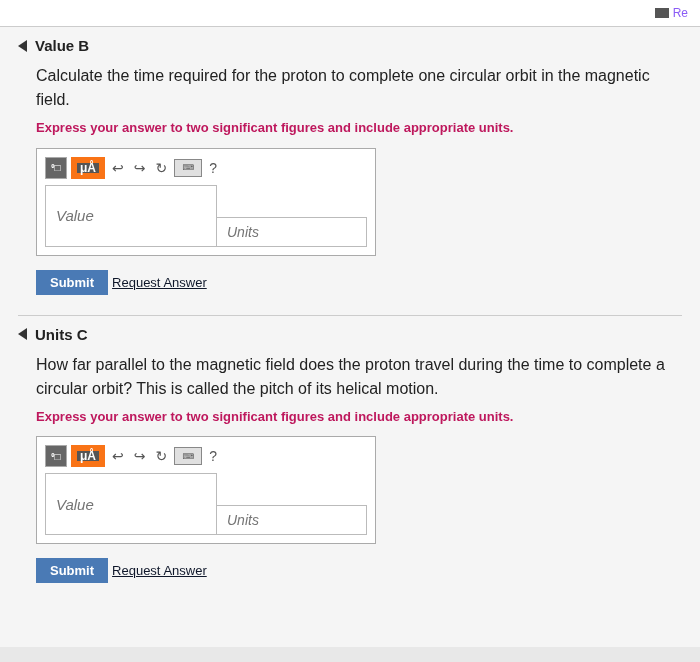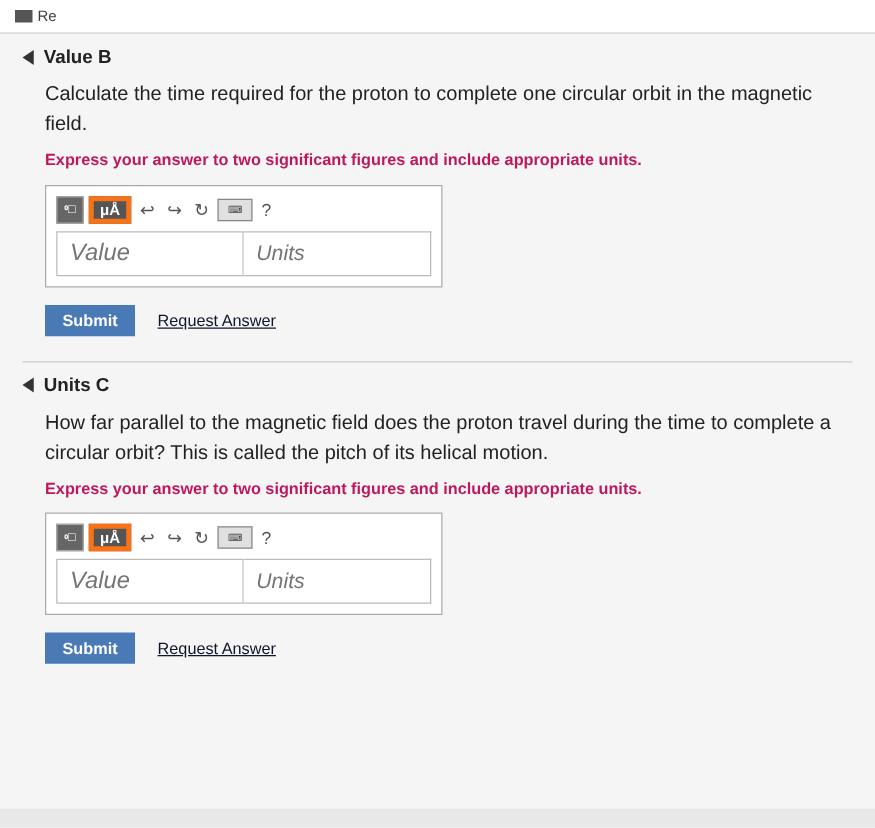--- a/index.html
+++ b/index.html
@@ -7,25 +7,26 @@
     body {
       font-family: Arial, sans-serif;
       background: #e8e8e8;
       width: 700px;
       min-height: 662px;
       overflow: hidden;
     }
 
     .top-bar {
       display: flex;
+      justify-content: flex-end;
       align-items: center;
       background: #fff;
       padding: 6px 12px;
       font-size: 12px;
-      color: #404040;
+      color: #8b5cf6;
       border-bottom: 1px solid #ccc;
     }
 
     .top-bar-icon {
       display: inline-block;
       width: 14px;
       height: 10px;
       background: #555;
       margin-right: 4px;
       vertical-align: middle;
@@ -122,21 +123,21 @@
       background: #555;
       color: #fff;
       font-size: 12px;
       font-weight: bold;
       width: 34px;
       height: 22px;
       display: inline-flex;
       align-items: center;
       justify-content: center;
       cursor: pointer;
-      border: 4px solid #f97316;
+      border: 6px solid #f97316;
     }
 
     .icon-arrow {
       font-size: 14px;
       color: #555;
       cursor: pointer;
       padding: 2px 3px;
     }
 
     .icon-refresh {
@@ -167,44 +168,45 @@
     }
 
     .input-row {
       display: flex;
       gap: 0;
     }
 
     .value-input {
       border: 1px solid #bbb;
       padding: 6px 10px;
-      font-size: 19px;
+      font-size: 15px;
       font-style: italic;
       color: #0f172a;
-      width: 150px;
+      width: 172px;
       background: #fff;
       outline: none;
     }
 
     .units-input {
       border: 1px solid #bbb;
       border-left: none;
       padding: 6px 10px;
-      font-size: 17px;
+      font-size: 14px;
       font-style: italic;
       color: #b91c1c;
       width: 150px;
       background: #fff;
       outline: none;
+      margin-top: 32px;
     }
 
     .action-row {
       display: flex;
       align-items: center;
-      gap: 18px;
+      gap: 4px;
       margin-top: 4px;
     }
 
     .submit-btn {
       background: #4a7ab5;
       color: #fff;
       border: none;
       padding: 5px 14px;
       font-size: 13px;
       font-weight: bold;

